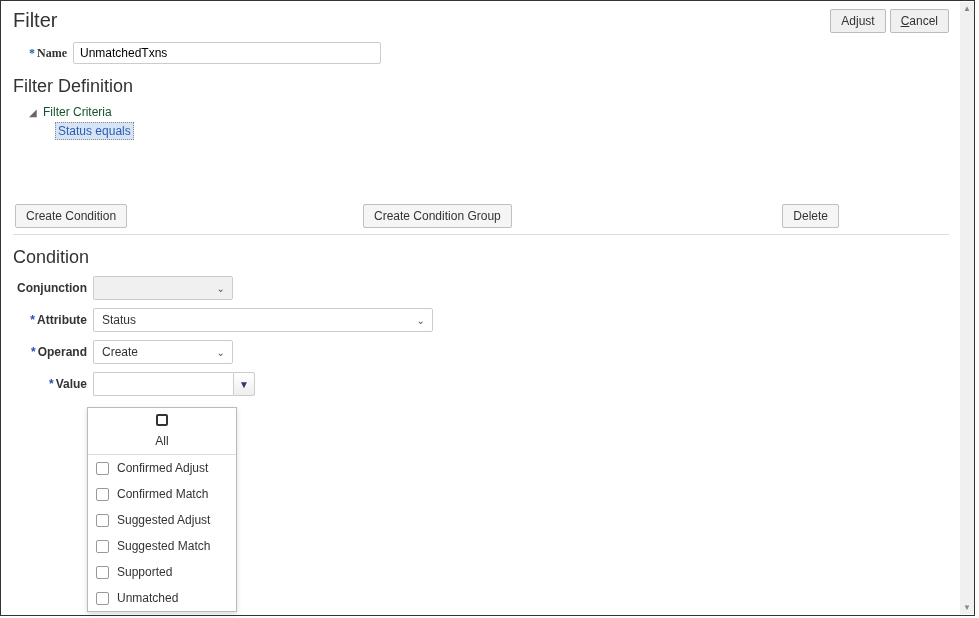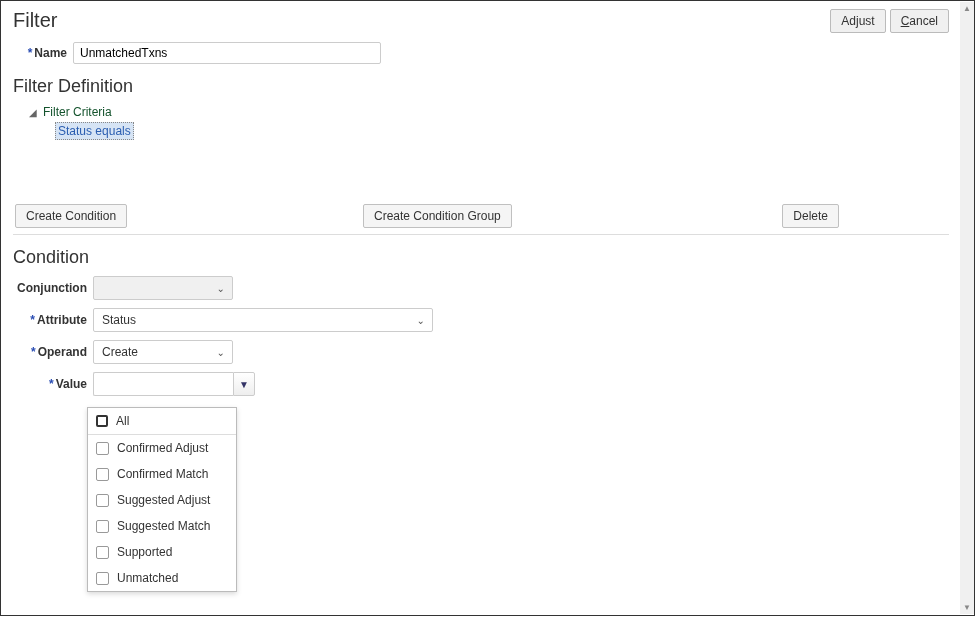--- a/index.html
+++ b/index.html
@@ -69,21 +69,21 @@
       margin-bottom: 12px;
     }
     .req { color: #2a4db3; font-weight: bold; margin-right: 2px; }
     .label {
       font-size: 12px;
       font-weight: bold;
       color: #333;
       text-align: right;
       padding-right: 6px;
     }
-    .name-label { width: 60px; }
+    .name-label { width: 60px; font-family: Liberation Serif, serif; }
     .text-input {
       border: 1px solid #ccc;
       border-radius: 2px;
       padding: 3px 6px;
       font-size: 12px;
       width: 308px;
       background: #fff;
     }
     .section-title {
       font-size: 18px;
@@ -202,21 +202,21 @@
       z-index: 10;
     }
     .dd-option {
       display: flex;
       align-items: center;
       gap: 8px;
       padding: 6px 8px;
       font-size: 12px;
       cursor: pointer;
     }
-    .dd-option:first-child { border-bottom: 1px solid #ddd; }
+    .dd-option:first-child { border-bottom: 1px solid #ddd; flex-direction: column; }
     .chk {
       width: 13px;
       height: 13px;
       border: 1px solid #999;
       border-radius: 2px;
       background: #fff;
       flex-shrink: 0;
     }
     .chk-bold { border: 2px solid #333; width: 12px; height: 12px; }
     .condition-section { margin-top: 12px; }

